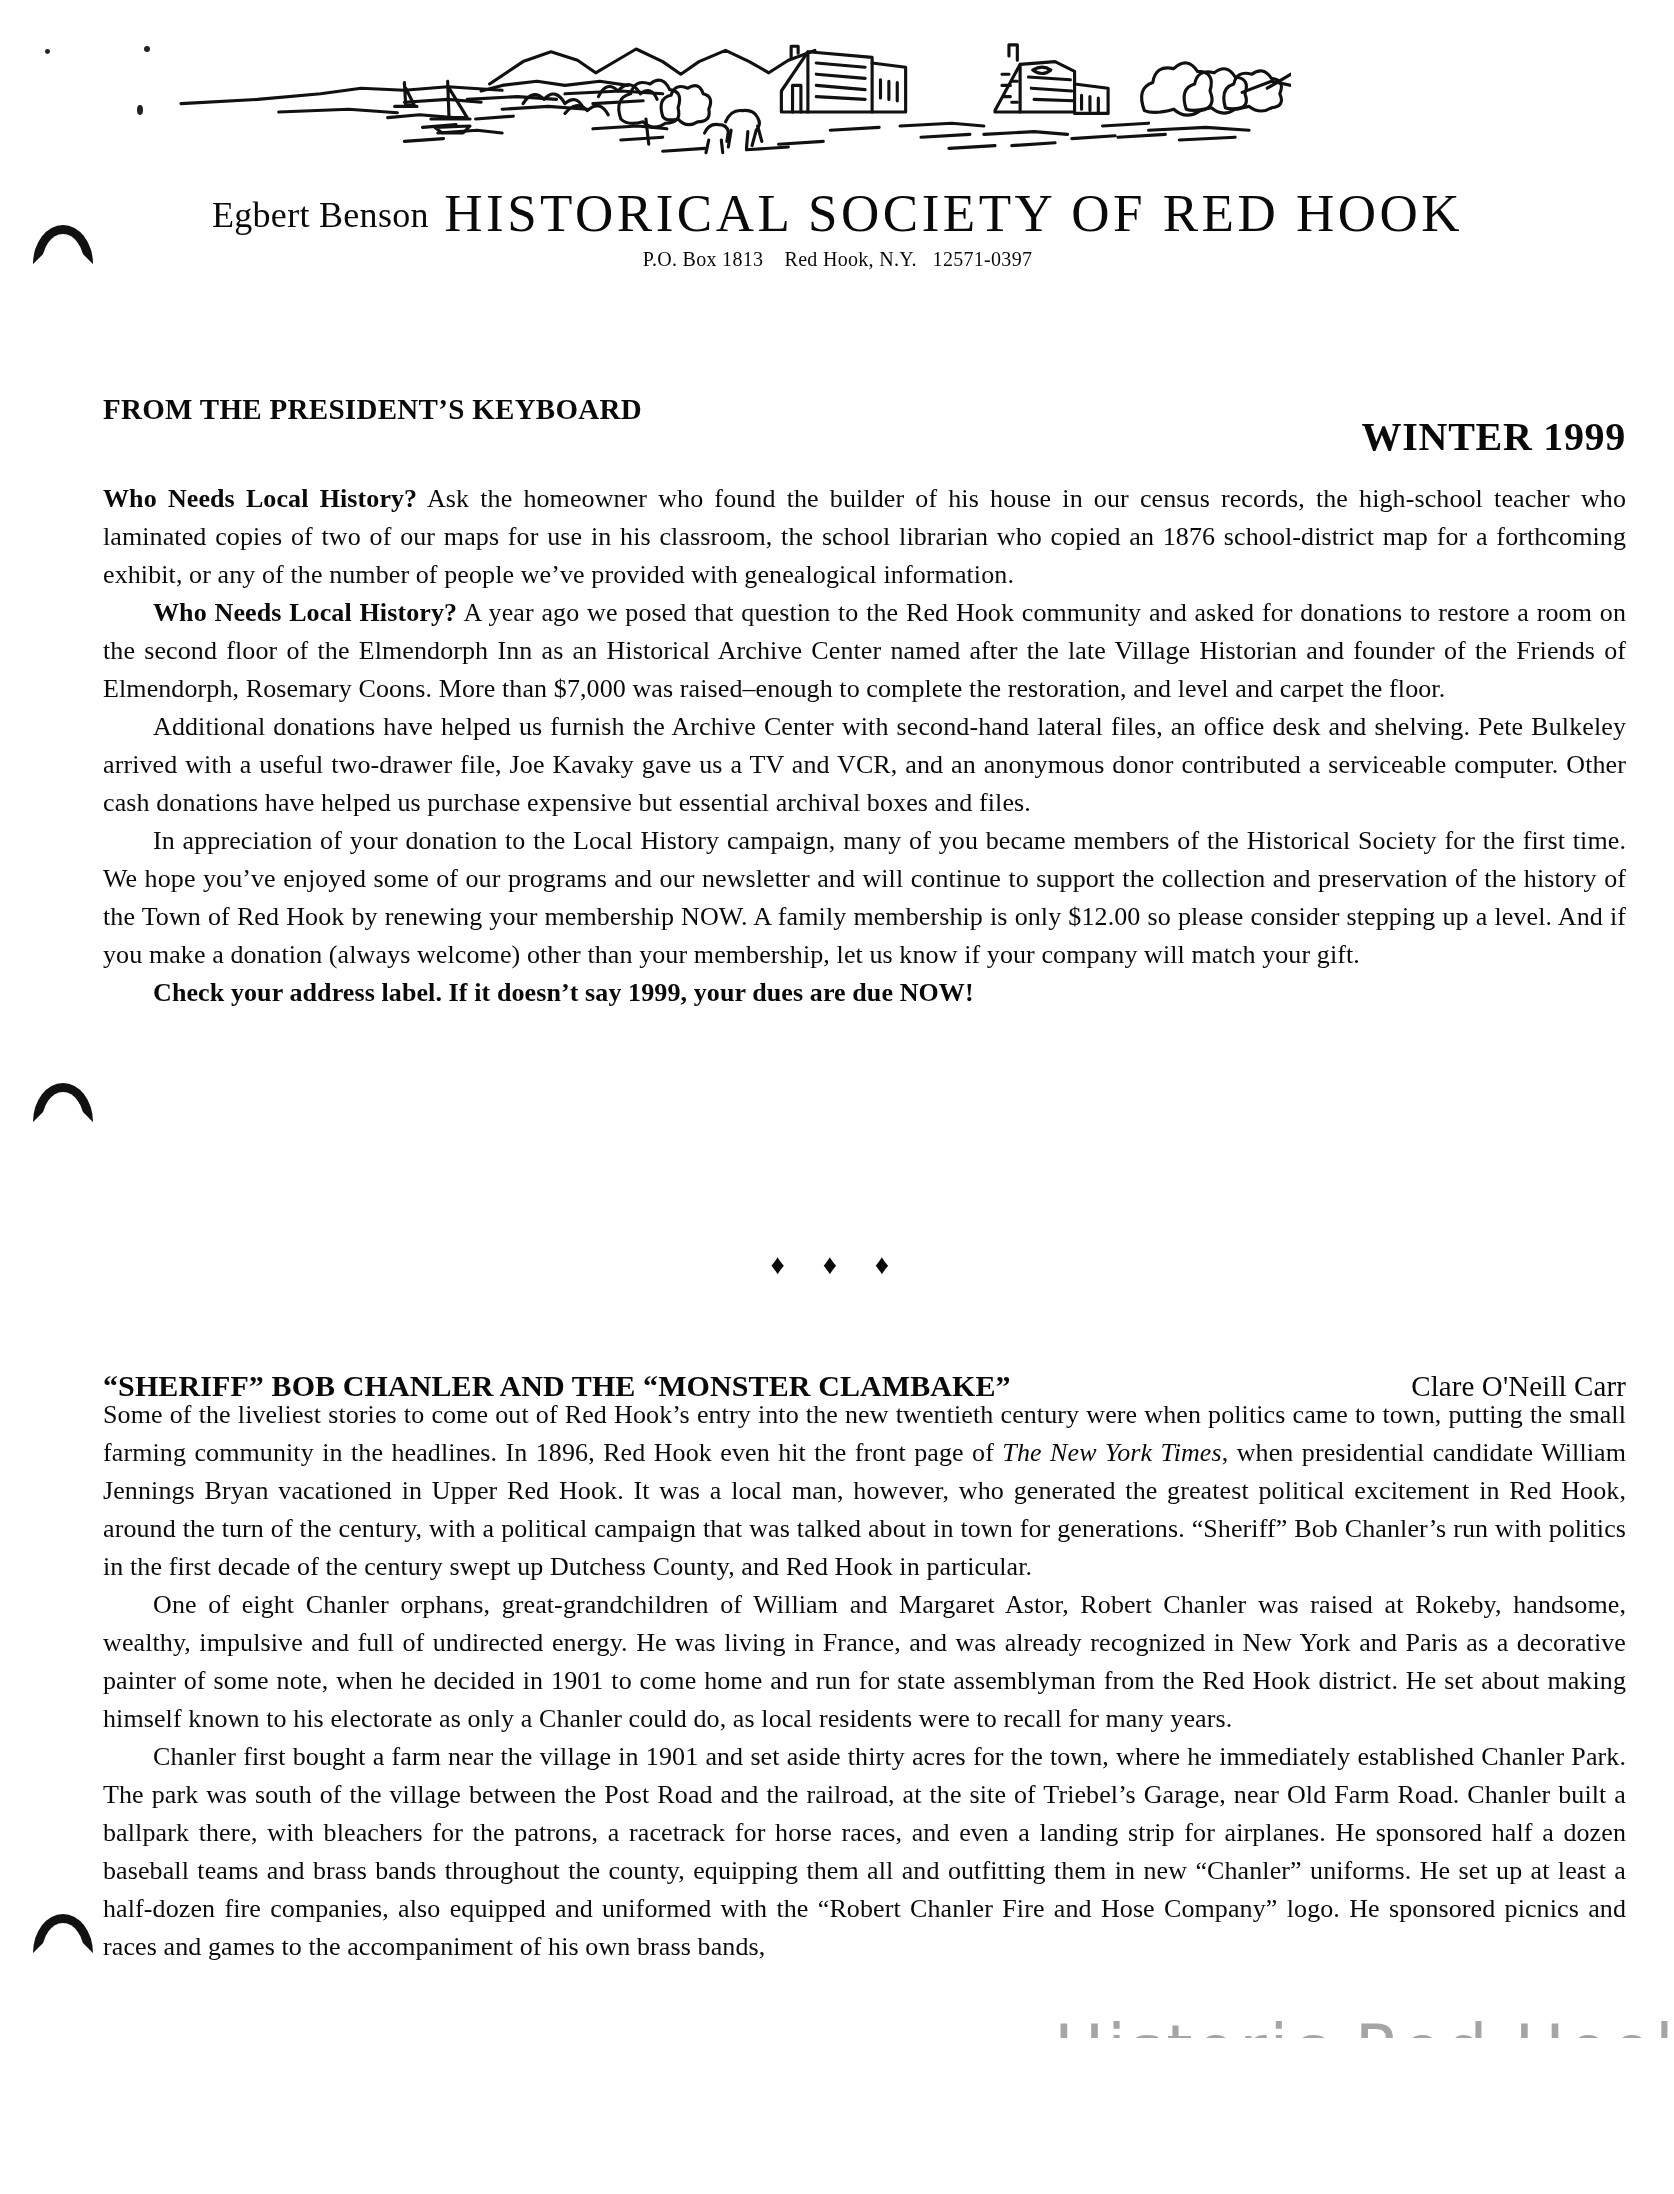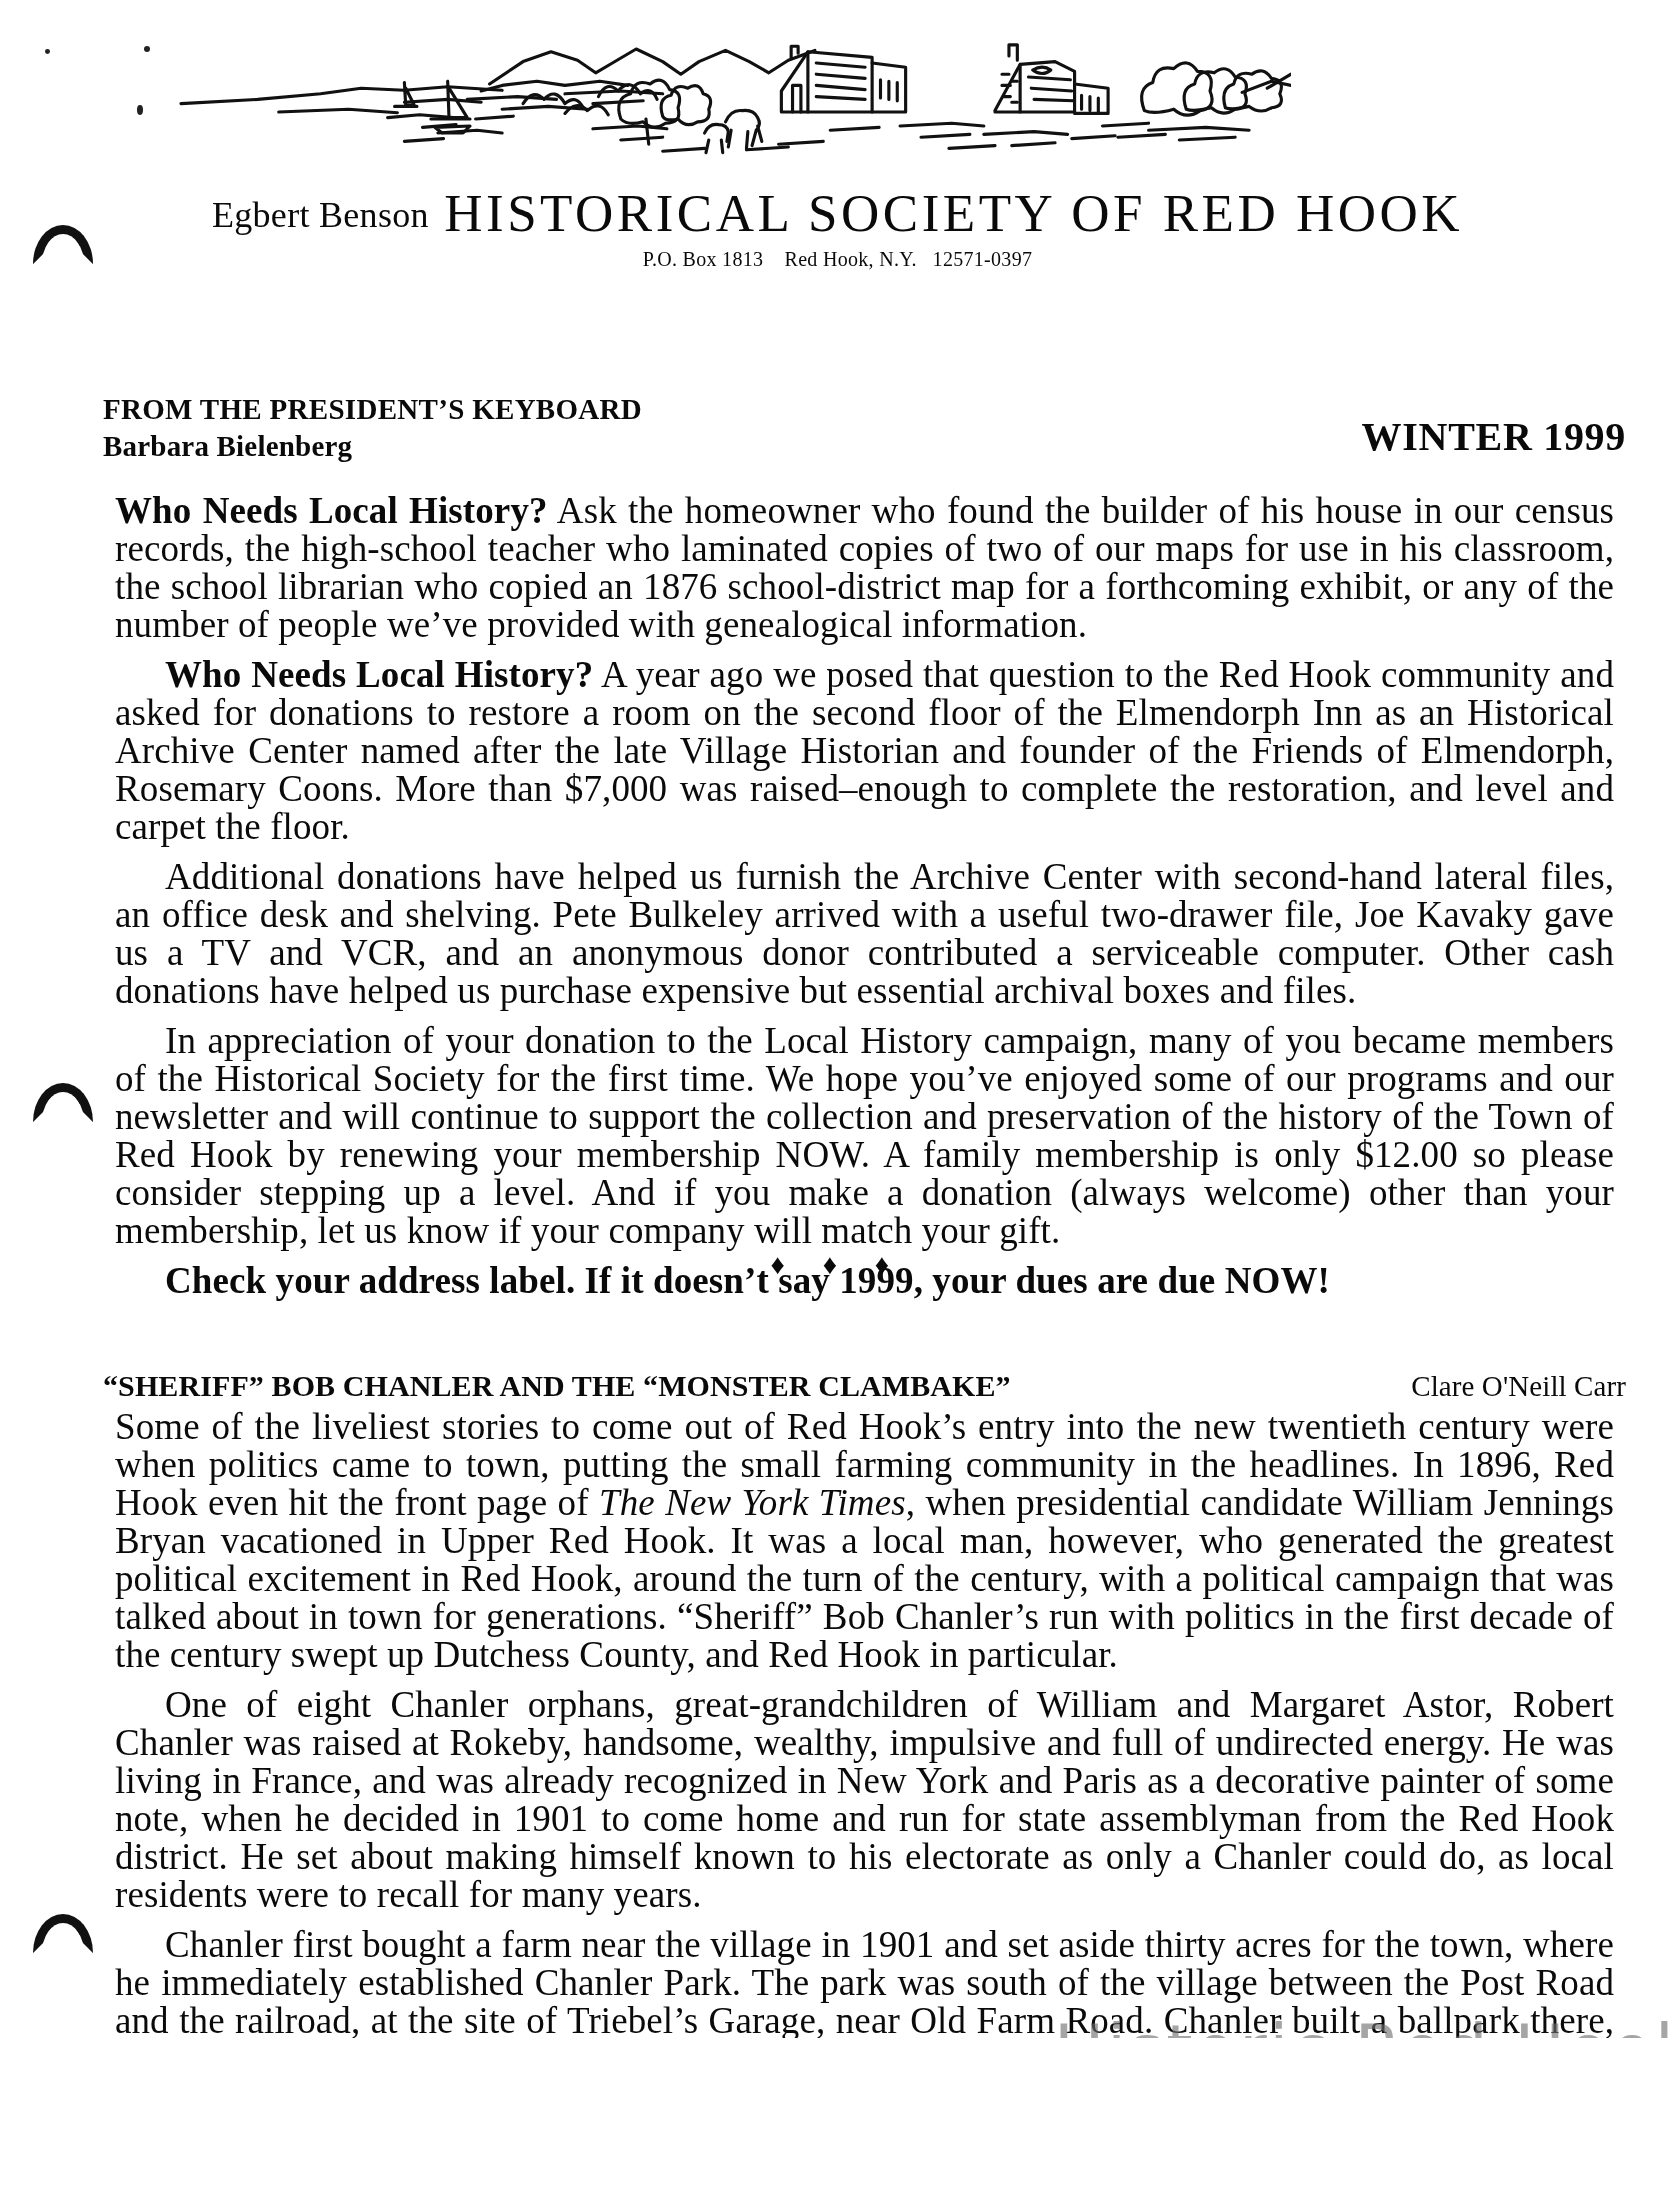--- a/index.html
+++ b/index.html
@@ -111,22 +111,22 @@
     font-size: 40px;
     font-weight: bold;
     letter-spacing: 0.7px;
     white-space: nowrap;
     margin-left: 36px;
   }
 
   .body-block { top: 480px; }
 
   p.body {
-    margin: 12px;
-    font-size: 37px;
+    margin: 0;
+    font-size: 26px;
     line-height: 38px;
     text-align: justify;
     text-justify: inter-word;
     letter-spacing: 0.1px;
     -webkit-hyphens: none;
     hyphens: none;
   }
   p.body.indent { text-indent: 50px; }
   p.body.center-bold {
     text-align: left;
@@ -291,21 +291,20 @@
     </svg>
   </div>
 
   <div class="masthead-title">
     <span class="mh-egbert">Egbert Benson</span><span class="mh-main">HISTORICAL SOCIETY OF RED HOOK</span>
   </div>
   <div class="masthead-address">P.O. Box 1813    Red Hook, N.Y.   12571-0397</div>
 
   <div class="col kicker-block">
     <div class="kicker">FROM THE PRESIDENT’S KEYBOARD</div>
-    <div class="byline-pres">Barbara Bielenberg</div>
   </div>
 
   <div class="issue-title">WINTER 1999</div>
 
   <div class="col body-block">
     <div id="pres-paras">
         <p class="body"><b class="run-in">Who Needs Local History?</b> Ask the homeowner who found the builder of his house in our census records, the high-school teacher who laminated copies of two of our maps for use  in his classroom, the school librarian who copied an 1876 school-district map for a forthcoming exhibit, or any of the number of people we’ve provided with genealogical information.</p>
         <p class="body indent"><b class="run-in">Who Needs Local History?</b>  A year ago we posed that question to the Red Hook community and asked for donations to restore a room on the second floor of the Elmendorph Inn as an Historical Archive Center named after the late Village Historian and founder of the Friends of Elmendorph, Rosemary Coons.  More than $7,000 was raised–enough to complete the restoration, and level and carpet the floor.</p>
         <p class="body indent">Additional donations have helped us furnish the Archive Center with second-hand lateral files, an office desk and shelving.  Pete Bulkeley arrived with a useful two-drawer file, Joe Kavaky gave us a TV and VCR, and an anonymous donor contributed a serviceable computer.  Other cash donations have helped us purchase expensive but essential archival boxes and files.</p>
         <p class="body indent">In appreciation of your donation to the Local History campaign, many of you became members of the Historical Society for the first time.  We hope you’ve enjoyed some of our programs and our newsletter and will continue to support the collection and preservation of the history of the Town of Red Hook by renewing your membership NOW.  A family membership is only $12.00 so please consider stepping up a level.  And if you make a donation (always welcome) other than your membership, let us know if your company will match your gift.</p>

